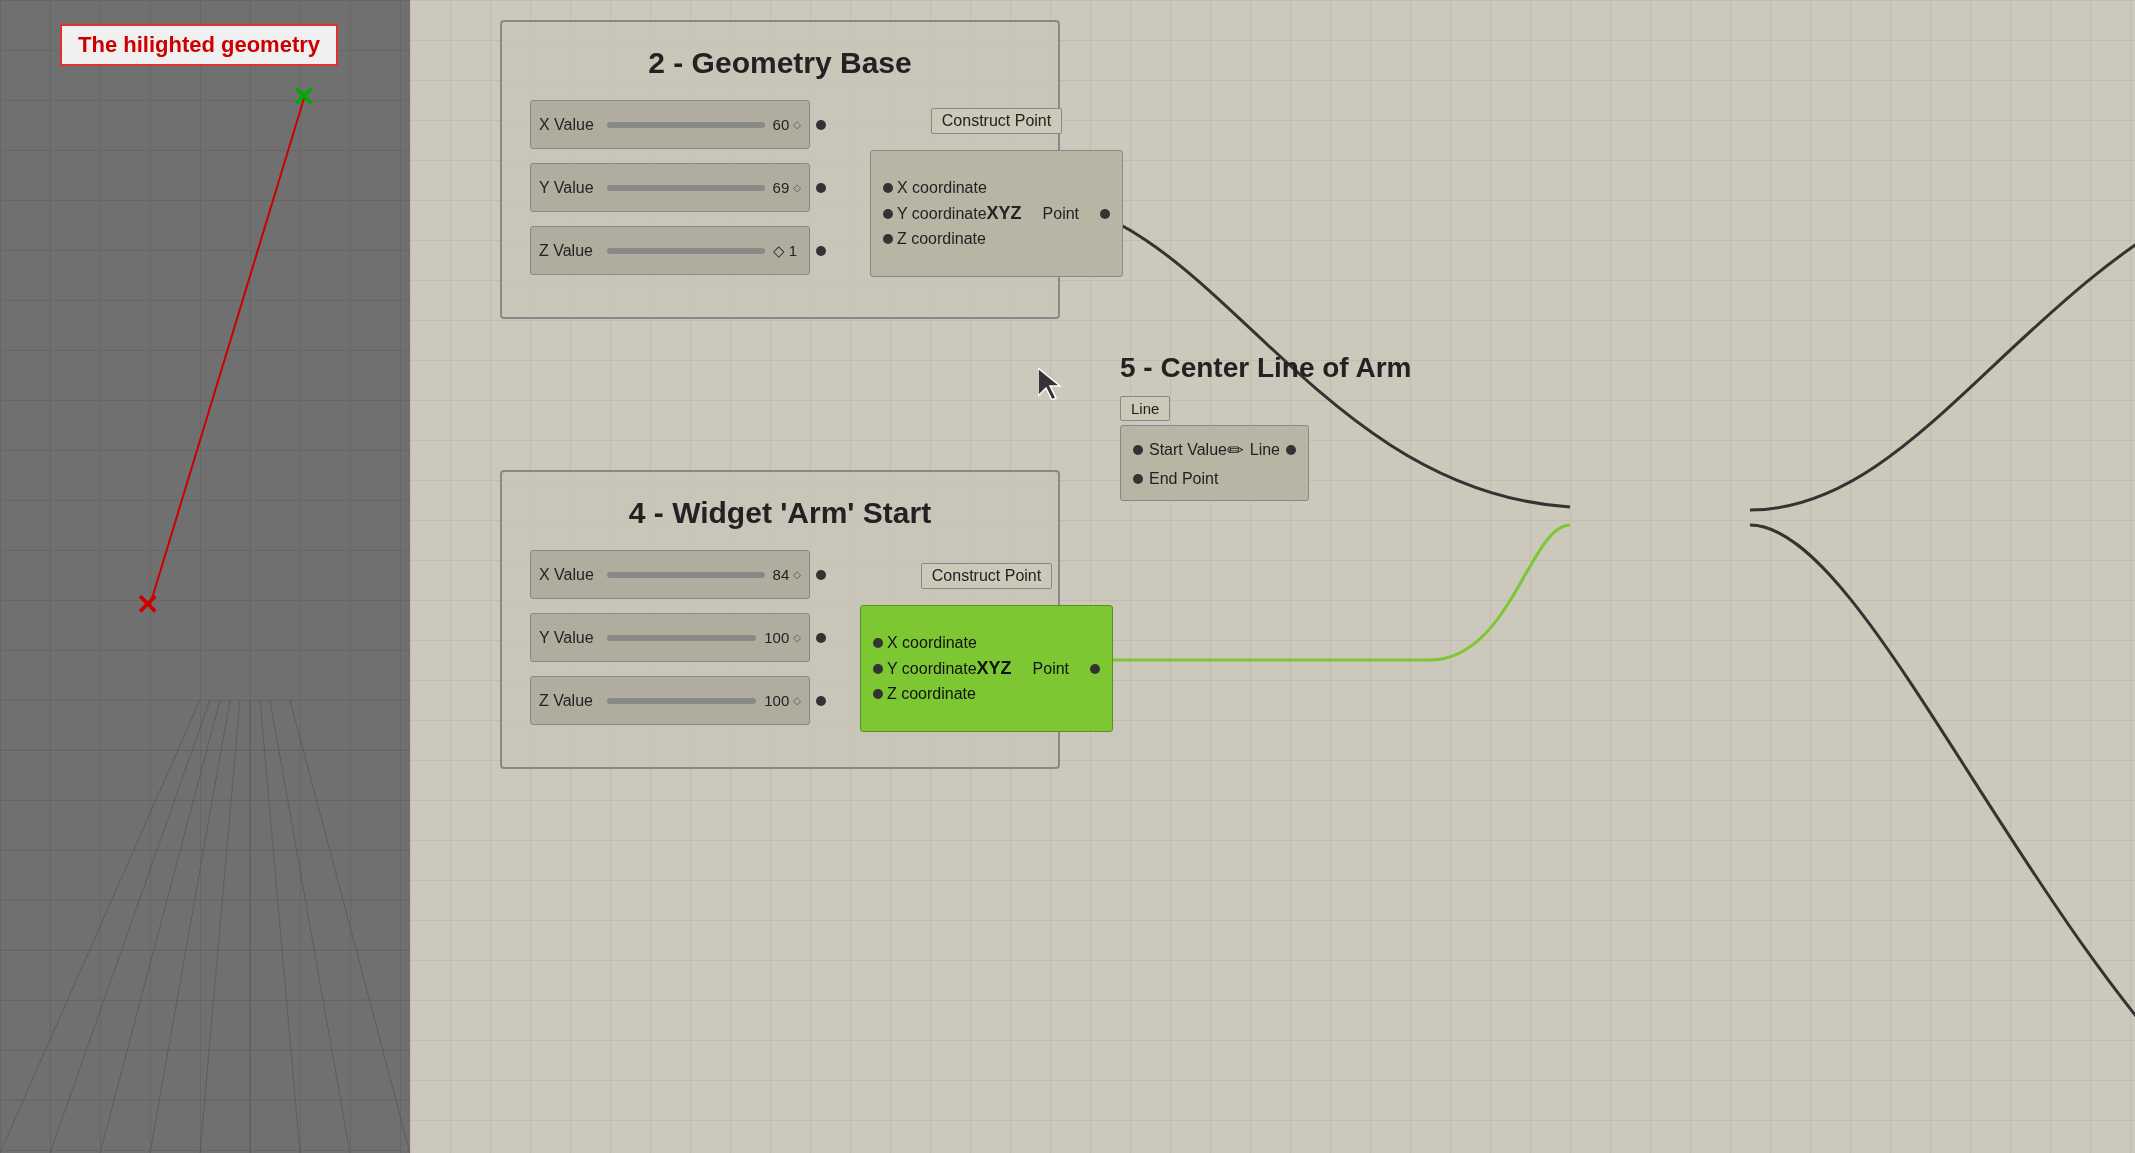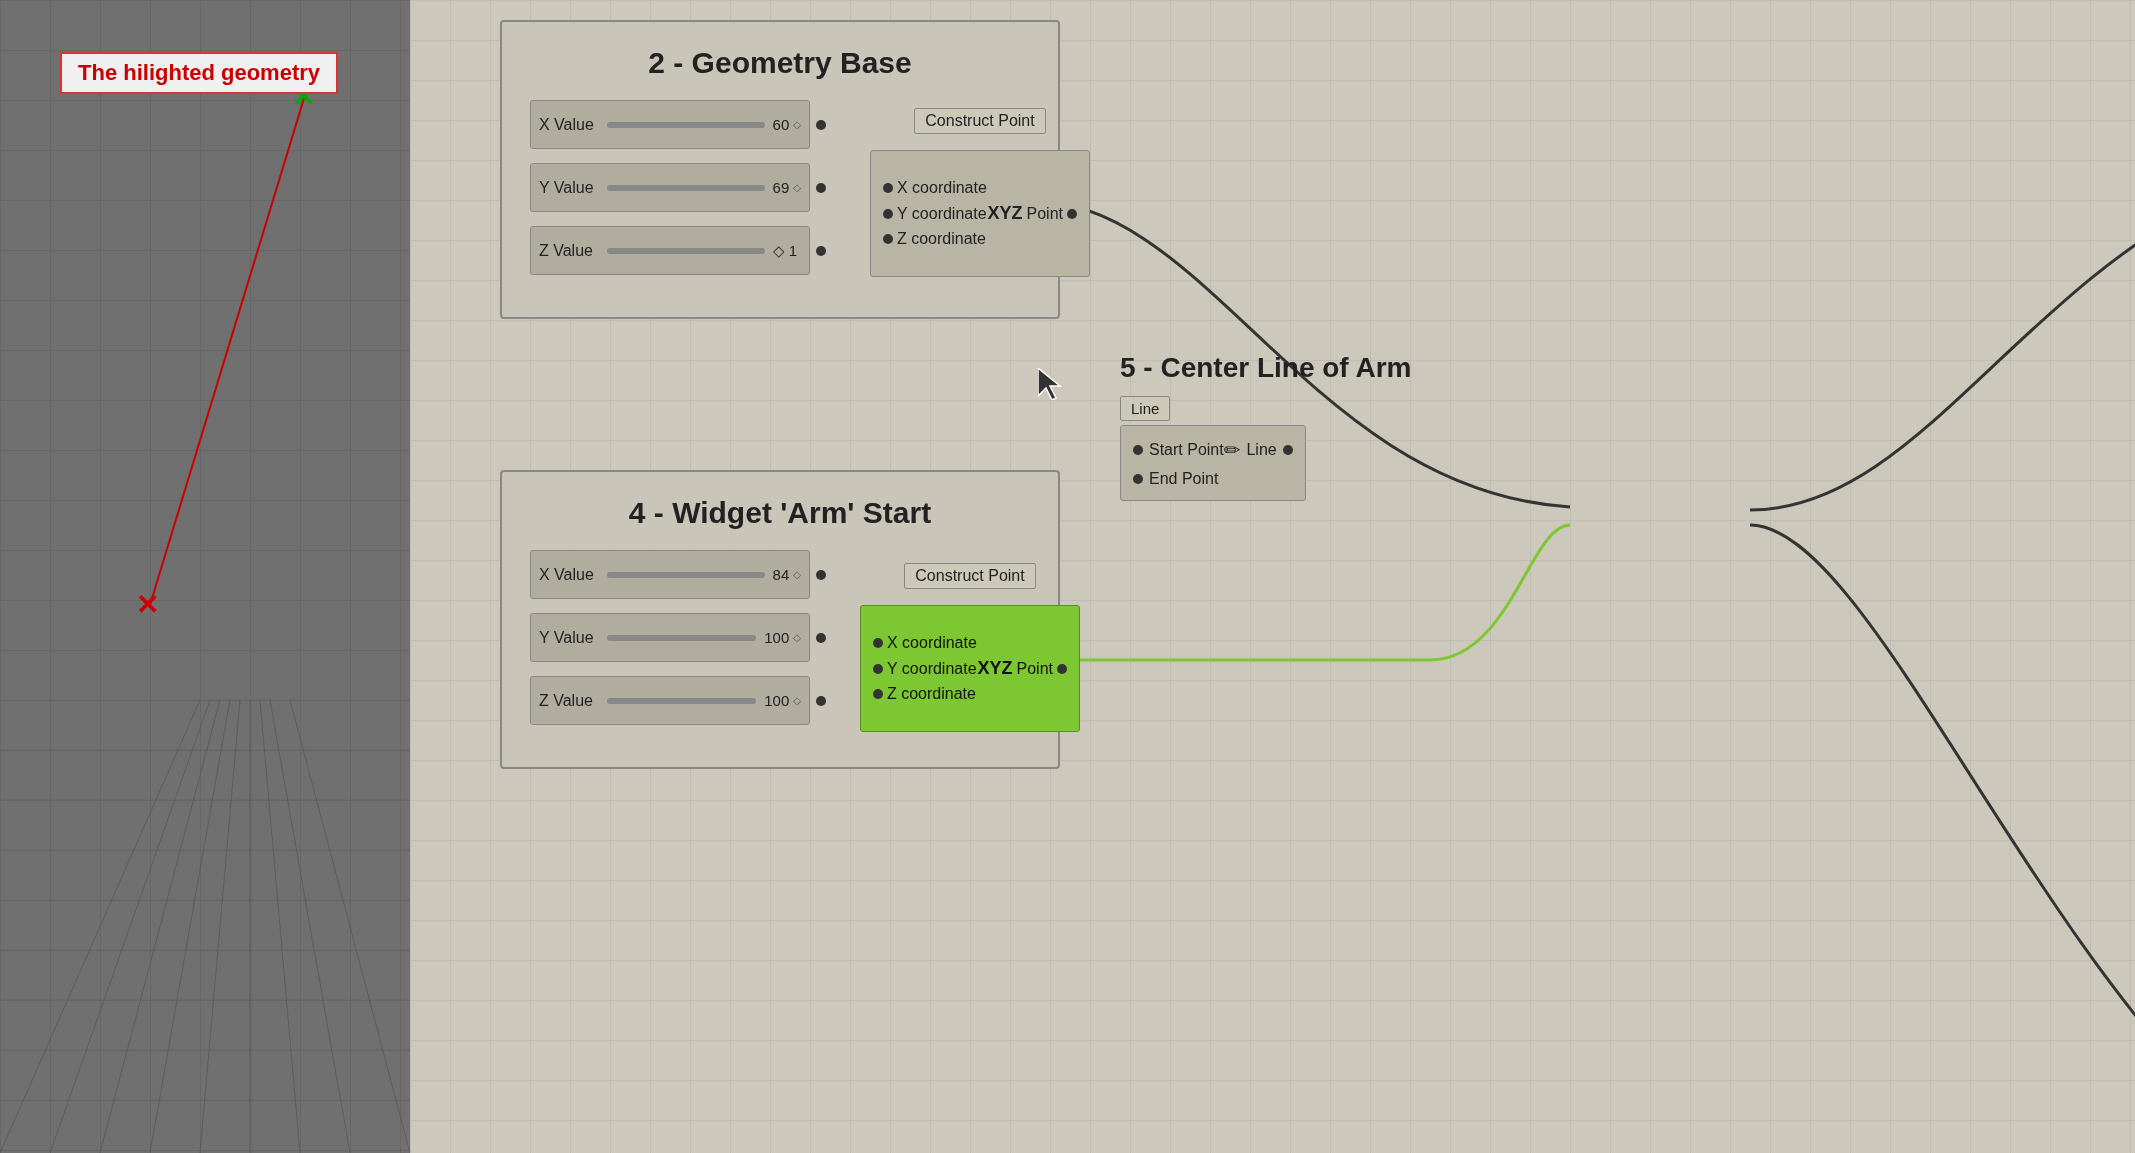--- a/index.html
+++ b/index.html
@@ -37,21 +37,21 @@
       background-image:
         linear-gradient(rgba(90,90,90,0.4) 1px, transparent 1px),
         linear-gradient(90deg, rgba(90,90,90,0.4) 1px, transparent 1px);
       background-size: 50px 50px;
       overflow: hidden;
     }
 
     
     .highlight-label {
       position: absolute;
-      top: 52px;
+      top: 24px;
       left: 60px;
       border: 2px solid #e03030;
       background: #f0f0f0;
       color: #cc0000;
       font-size: 22px;
       font-weight: bold;
       padding: 6px 16px;
     }
 
     
@@ -164,21 +164,21 @@
       padding: 3px 0;
     }
 
     .cp-row.green {
       color: #111;
     }
 
     .cp-right {
       display: flex;
       align-items: center;
-      gap: 4px;
+      gap: 21px;
     }
 
     .cp-connector-right {
       width: 10px;
       height: 10px;
       background: #333;
       border-radius: 50%;
       flex-shrink: 0;
     }
 
@@ -443,21 +443,21 @@
     </div>
   </div>
 
   <div class="line-group" style="left: 710px; top: 352px;">
     <div class="line-group-title">5 - Center Line of Arm</div>
     <div class="line-label-box">Line</div>
     <div class="line-node">
       <div class="line-node-row">
         <div style="display:flex;align-items:center;gap:6px;">
           <div style="width:10px;height:10px;background:#333;border-radius:50%;"></div>
-          <span>Start Point</span>
+          <span>Start Value</span>
         </div>
         <div style="display:flex;align-items:center;gap:6px;">
           <span style="font-size:20px;">✏</span>
           <span>Line</span>
           <div style="width:10px;height:10px;background:#333;border-radius:50%;"></div>
         </div>
       </div>
       <div class="line-node-row">
         <div style="display:flex;align-items:center;gap:6px;">
           <div style="width:10px;height:10px;background:#333;border-radius:50%;"></div>

